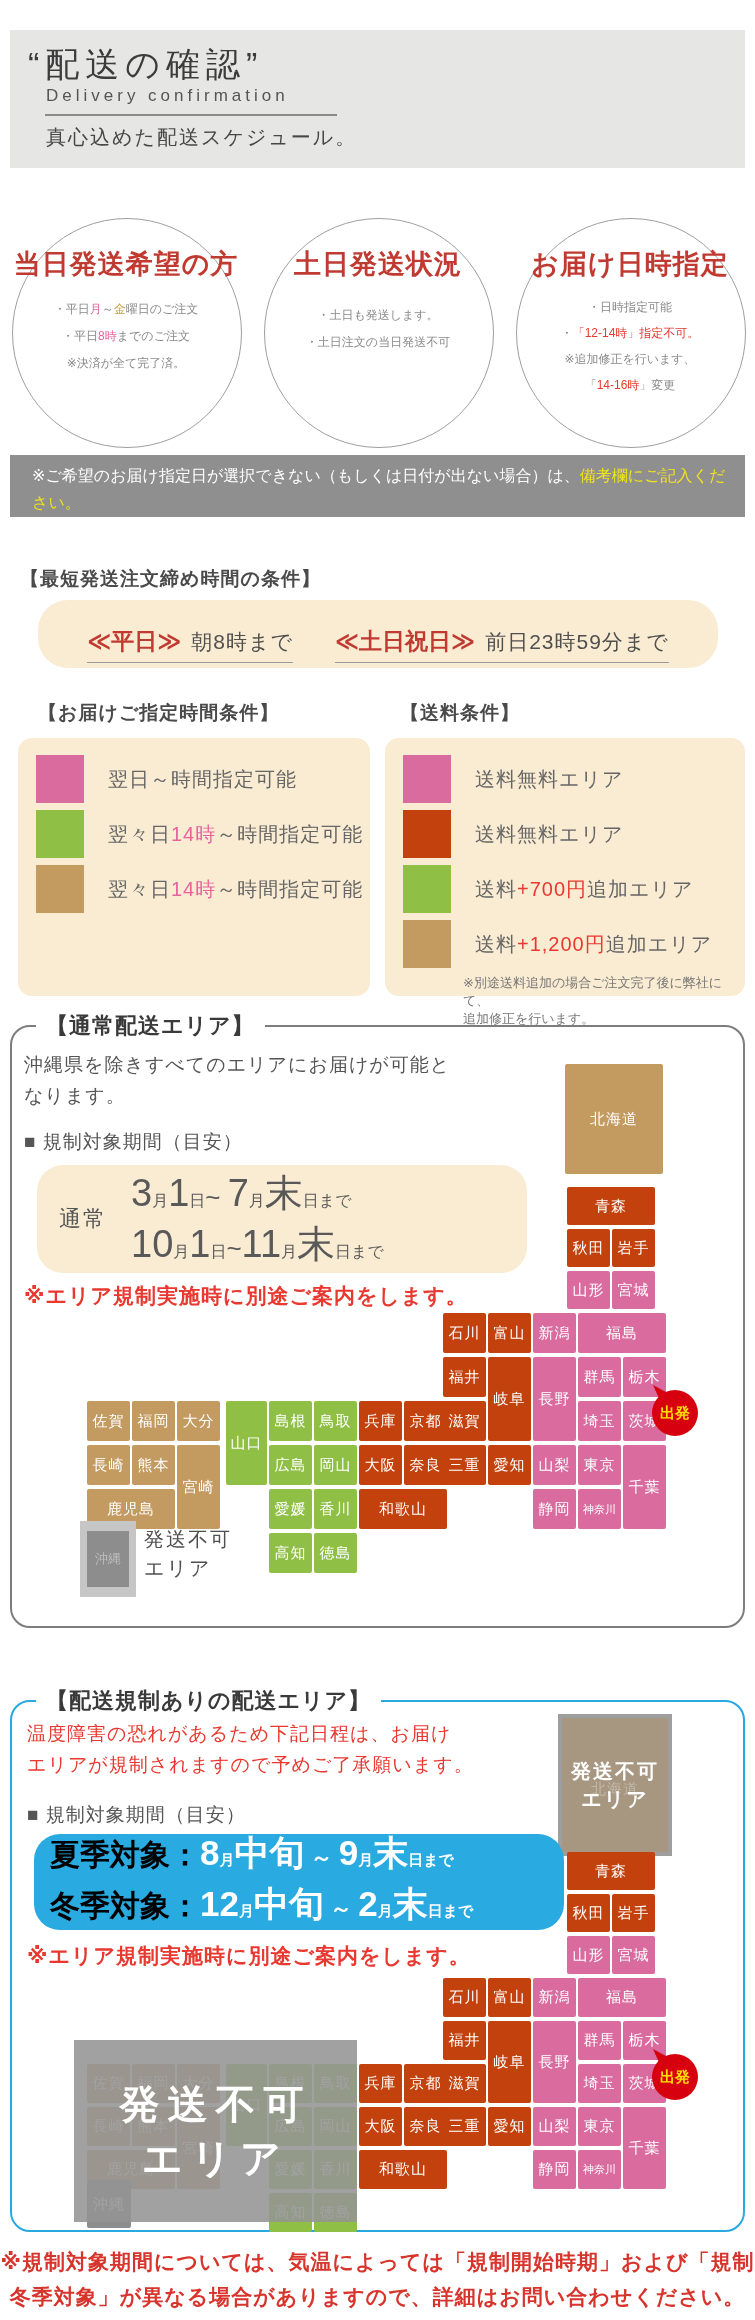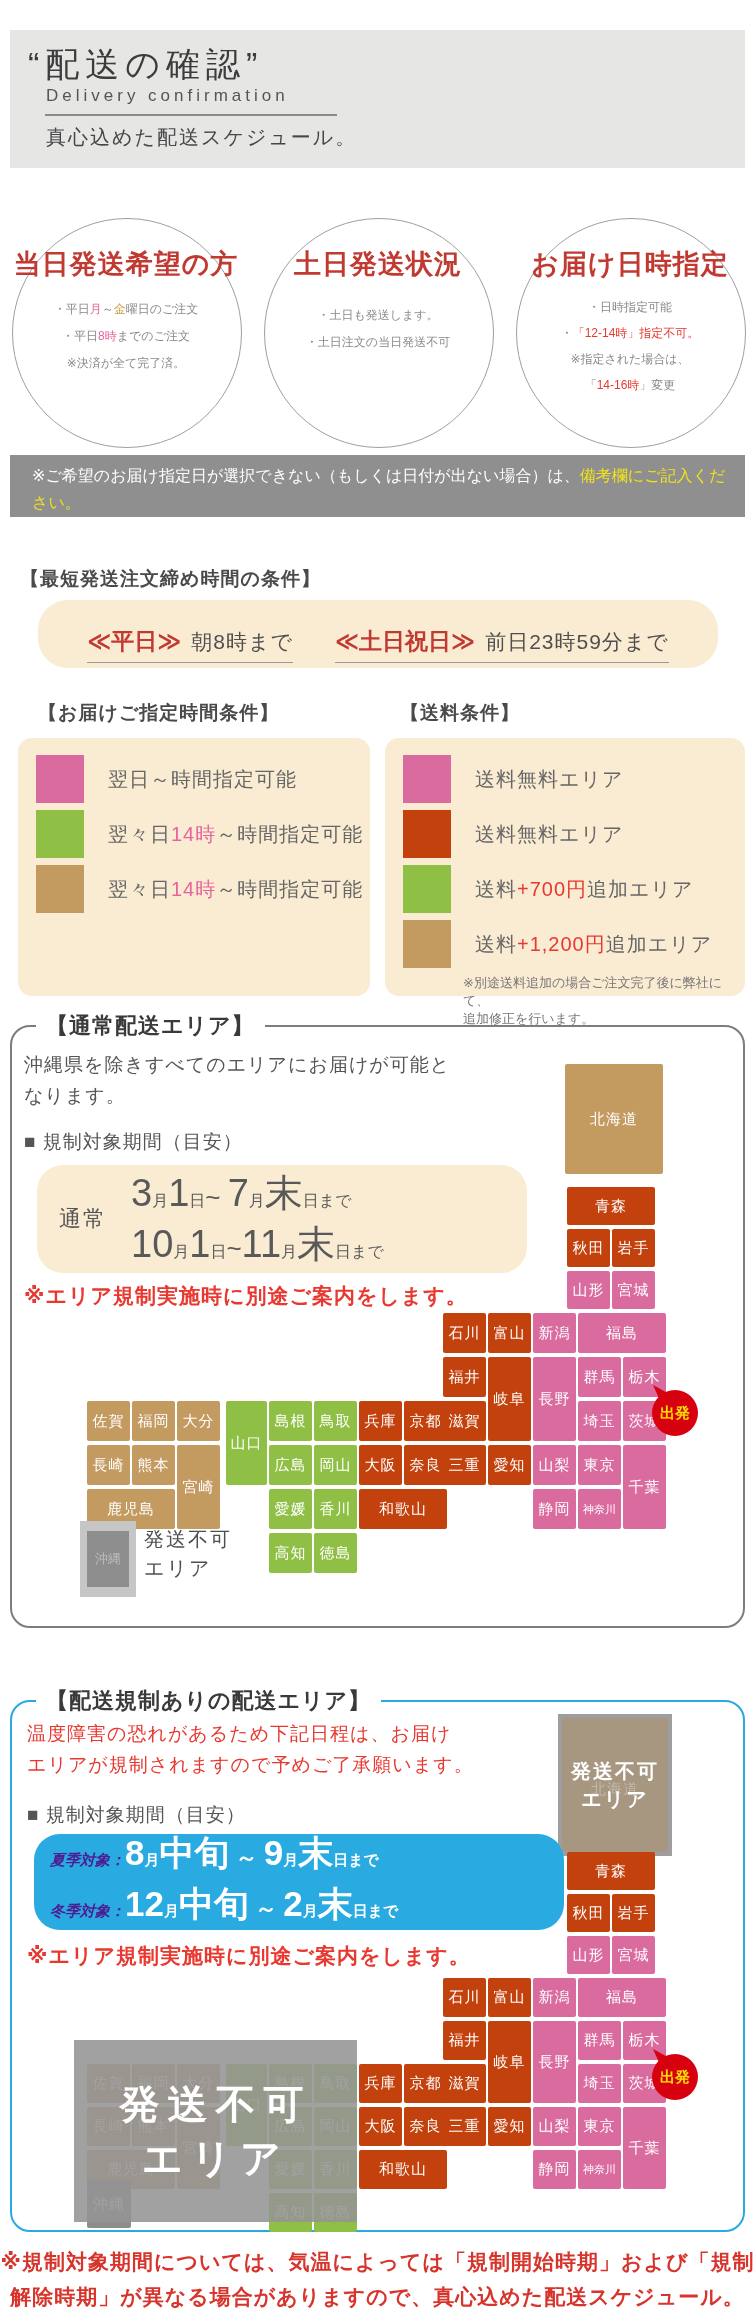--- a/index.html
+++ b/index.html
@@ -68,21 +68,21 @@
   .date-lines{margin-left:24px;color:#595959;}
   .dline{white-space:nowrap;}
   .seg-big{font-size:38px;}
   .seg-sm{font-size:16px;}
   .seg-med{font-size:26px;}
 
   
   .blue-box{position:absolute;left:22px;top:132px;width:530px;height:96px;background:#29abe2;border-radius:26px;
             display:flex;flex-direction:column;justify-content:center;padding-left:16px;box-sizing:border-box;color:#fff;}
   .bline{white-space:nowrap;line-height:44px;}
-  .seg-yellow{color:#4c1d95;font-size:15px;font-weight:bold;font-style:italic;}
+  .seg-yellow{color:#000000;font-size:30px;font-weight:bold;}
   .seg-wbig{font-size:35px;font-weight:bold;}
   .seg-wsm{font-size:15px;font-weight:bold;}
   .seg-wmed{font-size:22px;font-weight:bold;}
 
   
   .map-layer{position:absolute;left:0;top:0;width:100%;height:100%;}
   .tile{position:absolute;display:flex;align-items:center;justify-content:center;color:#fff;font-size:15px;border-radius:2px;letter-spacing:1px;}
   .tile-small{font-size:11px;letter-spacing:0;}
 
   
@@ -138,21 +138,21 @@
     <div><span>・平日</span><span class="seg-pink">8時</span><span>までのご注文</span></div>
     <div><span>※決済が全て完了済。</span></div>
   </div>
   <div class="circle-body" style="left:263px;top:302px;">
     <div><span>・土日も発送します。</span></div>
     <div><span>・土日注文の当日発送不可</span></div>
   </div>
   <div class="circle-body" style="left:515px;top:294px;line-height:26px;">
     <div><span>・日時指定可能</span></div>
     <div><span>・</span><span class="seg-red">「12-14時」指定不可。</span></div>
-    <div><span>※指定された場合は、</span></div>
+    <div><span>※追加修正を行います、</span></div>
     <div><span>「</span><span class="seg-red">14-16時</span><span>」変更</span></div>
   </div>
 
   <div class="notice-bar">
     <div><span>※ご希望のお届け指定日が選択できない（もしくは日付が出ない場合）は、</span><span class="notice-hl">備考欄にご記入ください。</span></div>
     <div>(配達エリア及びお時間を必ずご確認下さい。)</div>
   </div>
 
   <div class="sec-heading" style="left:20px;top:566px;">【最短発送注文締め時間の条件】</div>
   <div class="cream-pill">
@@ -351,16 +351,16 @@
 
     <div class="balloon" style="left:640px;top:352px;">出発</div>
     <div class="map-overlay">
       <div class="ov-line">発送不可</div>
       <div class="ov-line">エリア</div>
     </div>
   </div>
 
   <div class="footer">
     <div>※規制対象期間については、気温によっては「規制開始時期」および「規制</div>
-    <div>解除時期」が異なる場合がありますので、真心込めた配送スケジュール。</div>
+    <div>冬季対象」が異なる場合がありますので、詳細はお問い合わせください。</div>
   </div>
 
 </div>
 
 </body></html>

